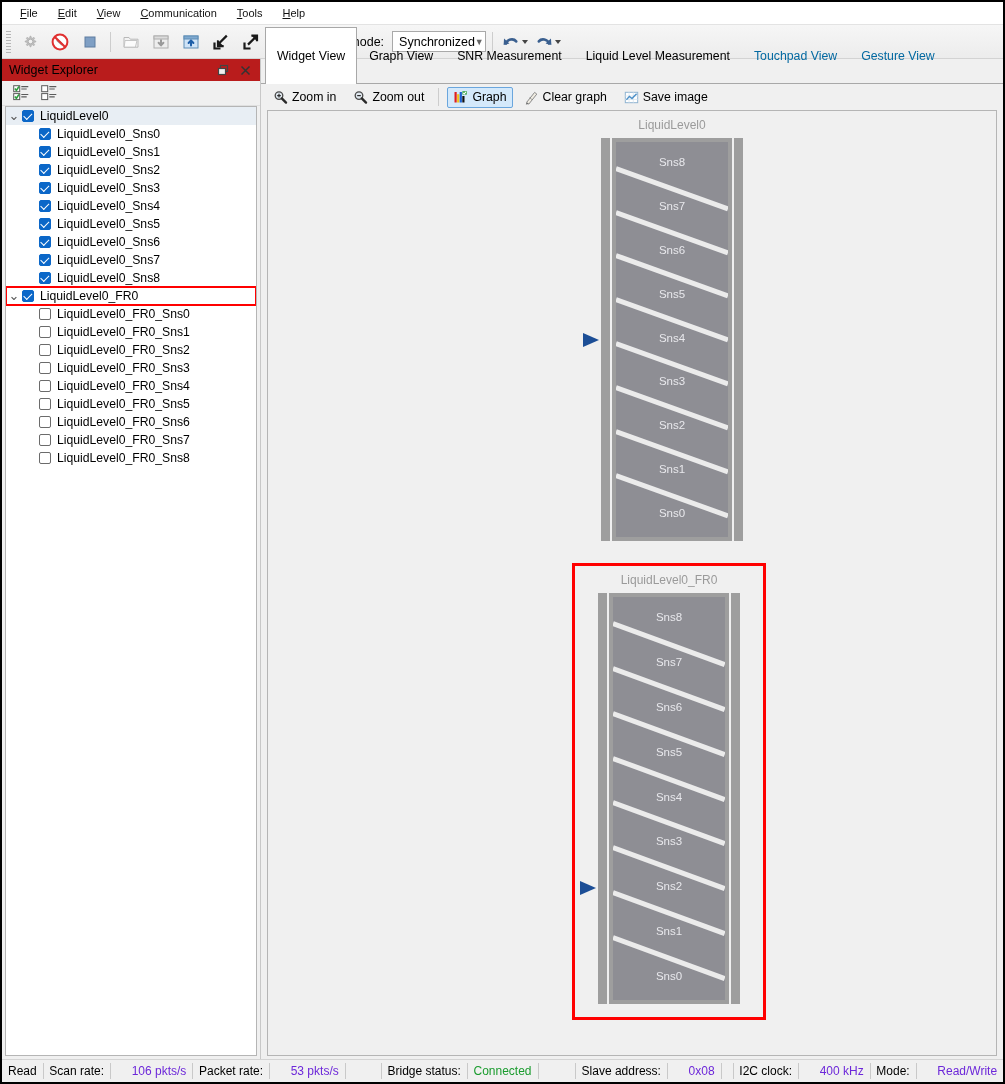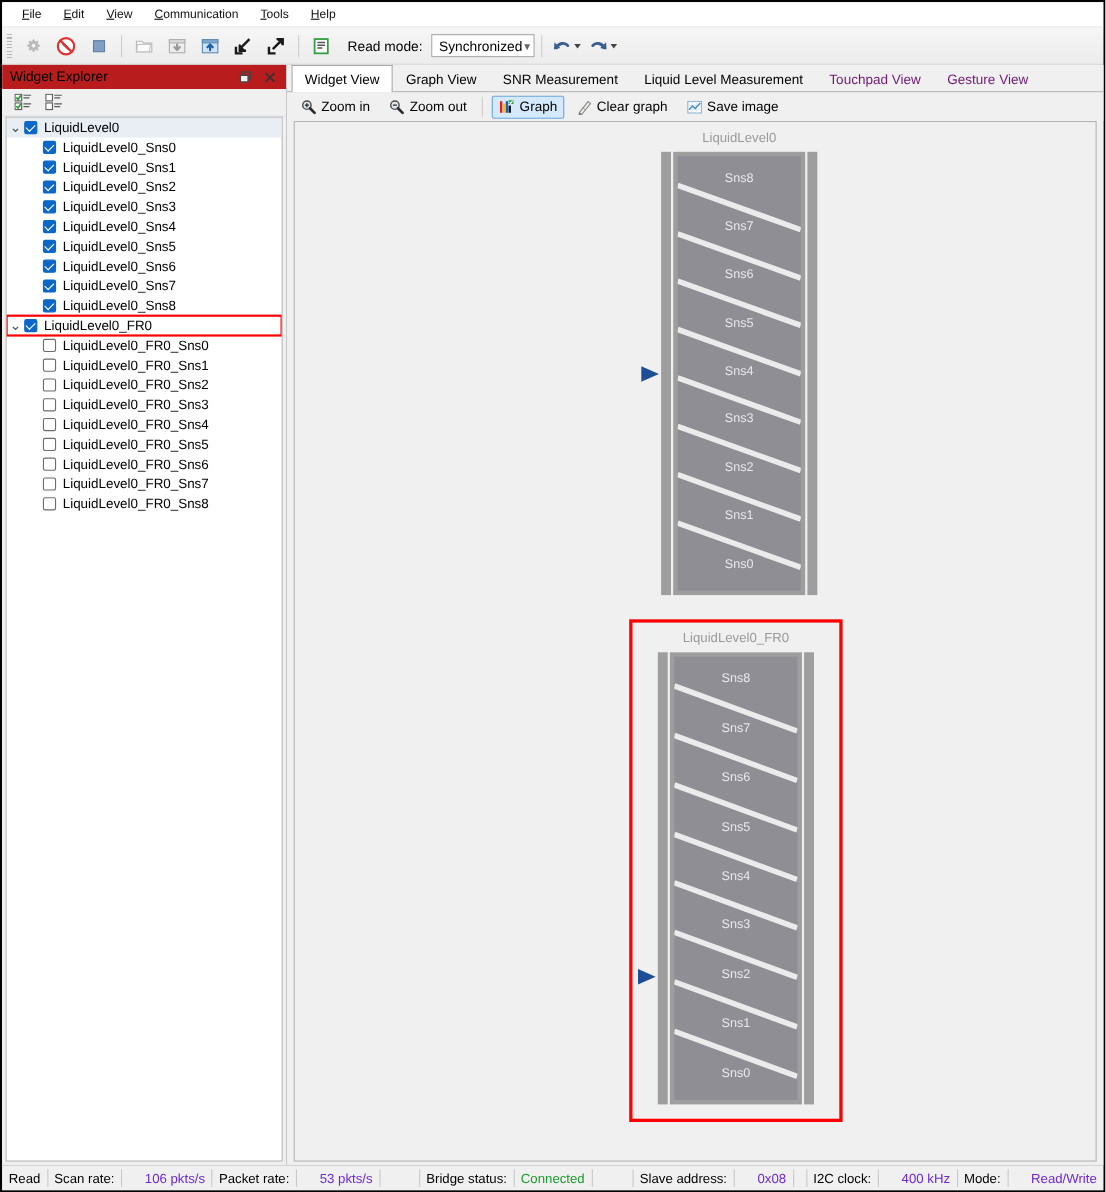--- a/index.html
+++ b/index.html
@@ -142,36 +142,36 @@
   .right{flex:1;display:flex;flex-direction:column;min-width:0;background:#f0f0f0;}
   .tabs{
     height:24px;min-height:24px;
     display:flex;align-items:flex-end;
     padding-left:4px;
     border-bottom:1px solid #a8a8a8;
     background:#f0f0f0;
   }
   .tab{
     height:23px;
-    padding:0 11px;
+    padding:16px 11px;
     display:flex;align-items:center;
     font-size:12.3px;
     color:#000;
     border:1px solid transparent;
     border-bottom:none;
     cursor:default;
     white-space:nowrap;
   }
   .tab.active{
     background:#ffffff;
     border-color:#a8a8a8;
     margin-bottom:-1px;
     height:24px;
   }
-  .tab.disabled{color:#701a75;}
+  .tab.disabled{color:#0369a1;}
   .gtoolbar{
     height:26px;min-height:26px;
     display:flex;align-items:center;
     gap:5px;padding-left:6px;
     background:#f0f0f0;
   }
   .gbtn{
     display:flex;align-items:center;gap:4px;
     padding:2px 5px;font-size:12.3px;
     border:1px solid transparent;border-radius:2px;

